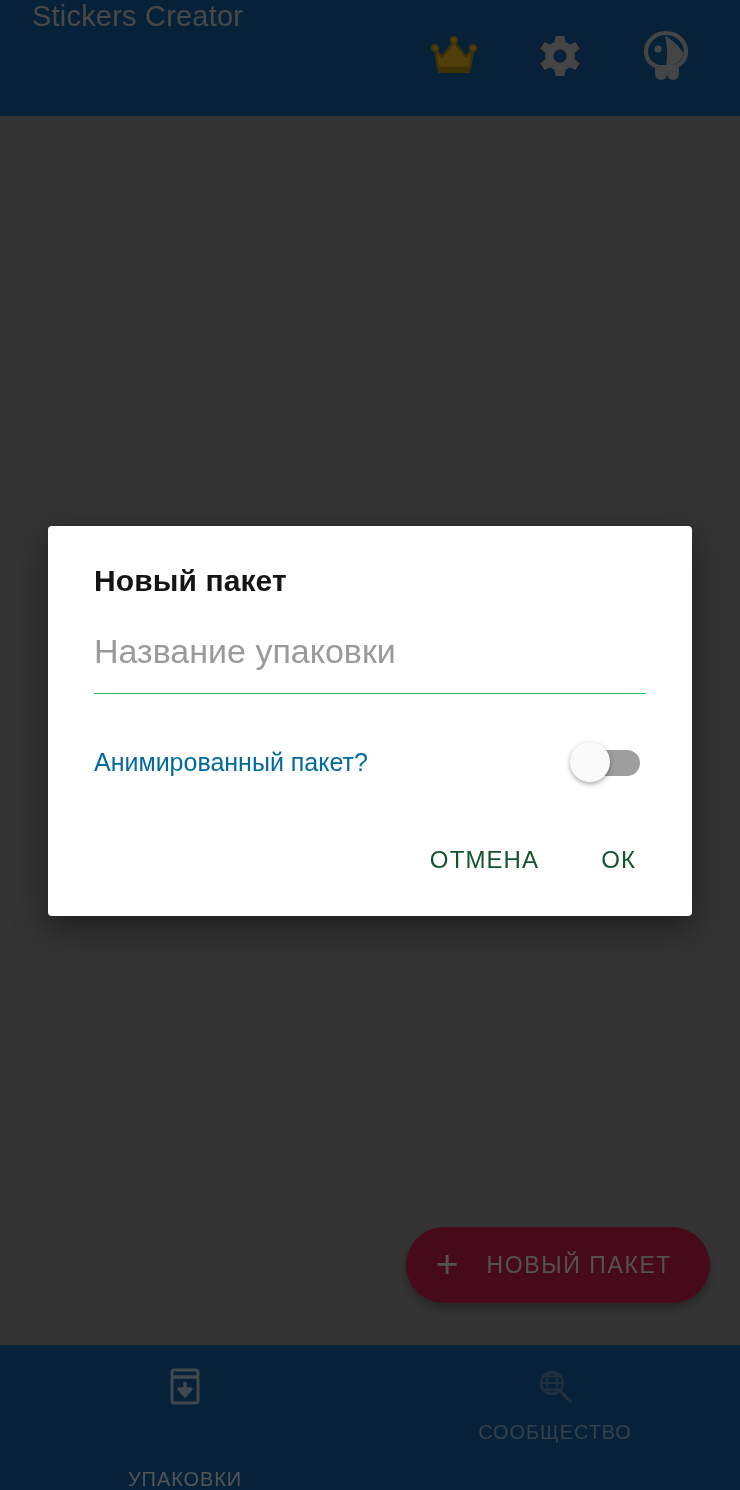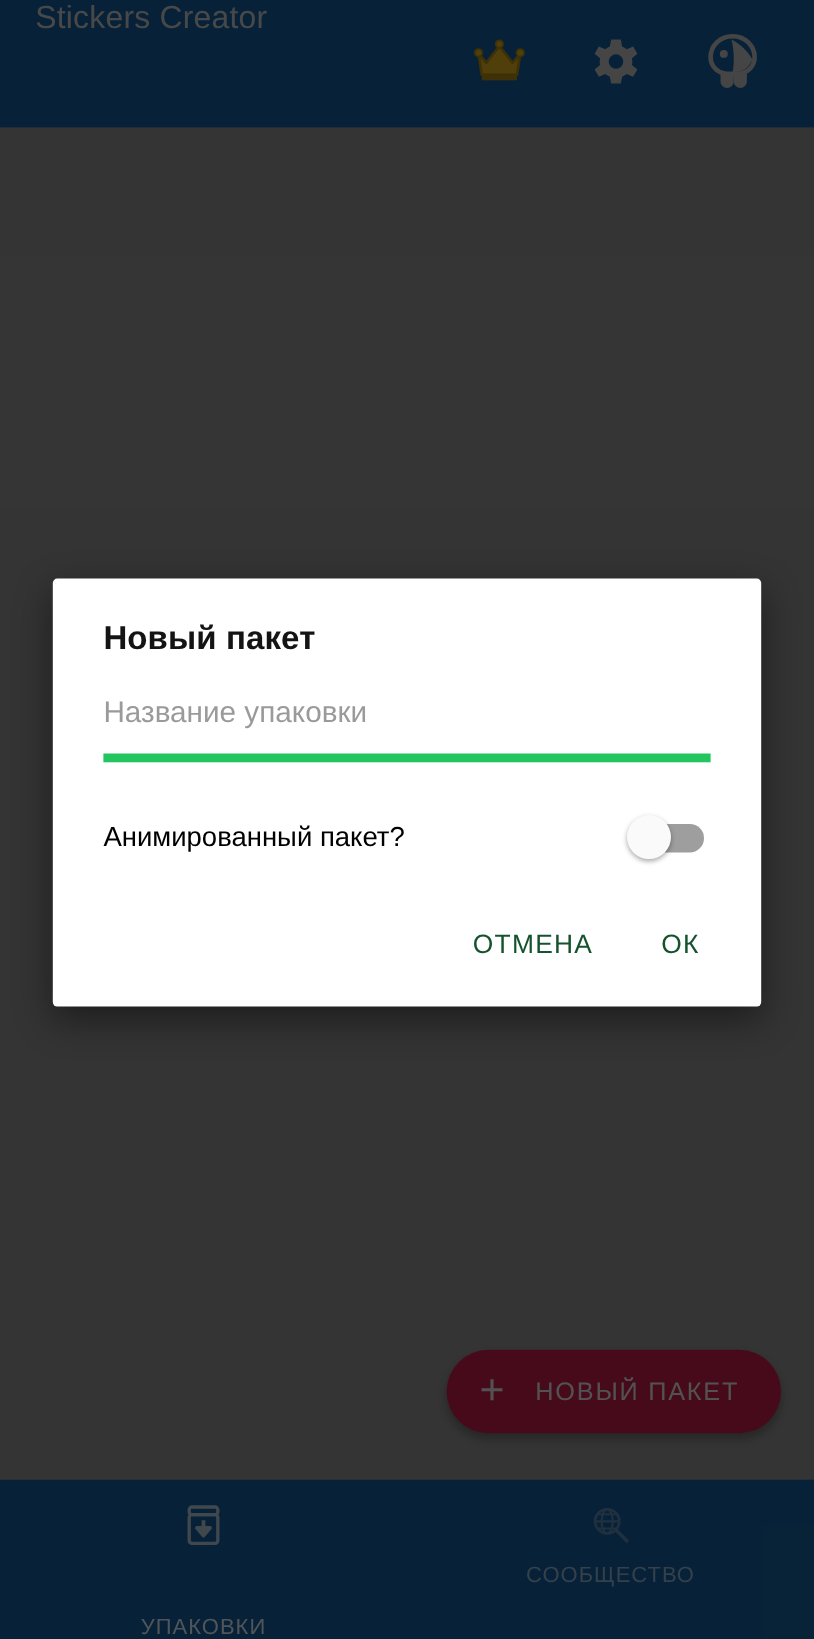--- a/index.html
+++ b/index.html
@@ -150,37 +150,37 @@
   }
 
   .dlg-field-wrap {
     padding: 34px 46px 0 46px;
   }
   .dlg-input {
     width: 100%;
     border: none;
     outline: none;
     font-family: "Liberation Sans", sans-serif;
-    font-size: 27px;
+    font-size: 34px;
     color: #701a75;
     background: transparent;
     padding: 0 0 22px 0;
-    border-bottom: 8px solid #22c55e;
+    border-bottom: 1px solid #22c55e;
   }
   .dlg-input::placeholder { color: #9a9a9a; }
 
   .dlg-switch-row {
     display: flex;
     align-items: center;
     justify-content: space-between;
     padding: 48px 52px 0 46px;
   }
   .dlg-switch-label {
     font-size: 25px;
-    color: #000000;
+    color: #0369a1;
   }
 
   .switch {
     position: relative;
     width: 70px;
     height: 40px;
     flex: 0 0 auto;
     cursor: pointer;
   }
   .switch-track {

